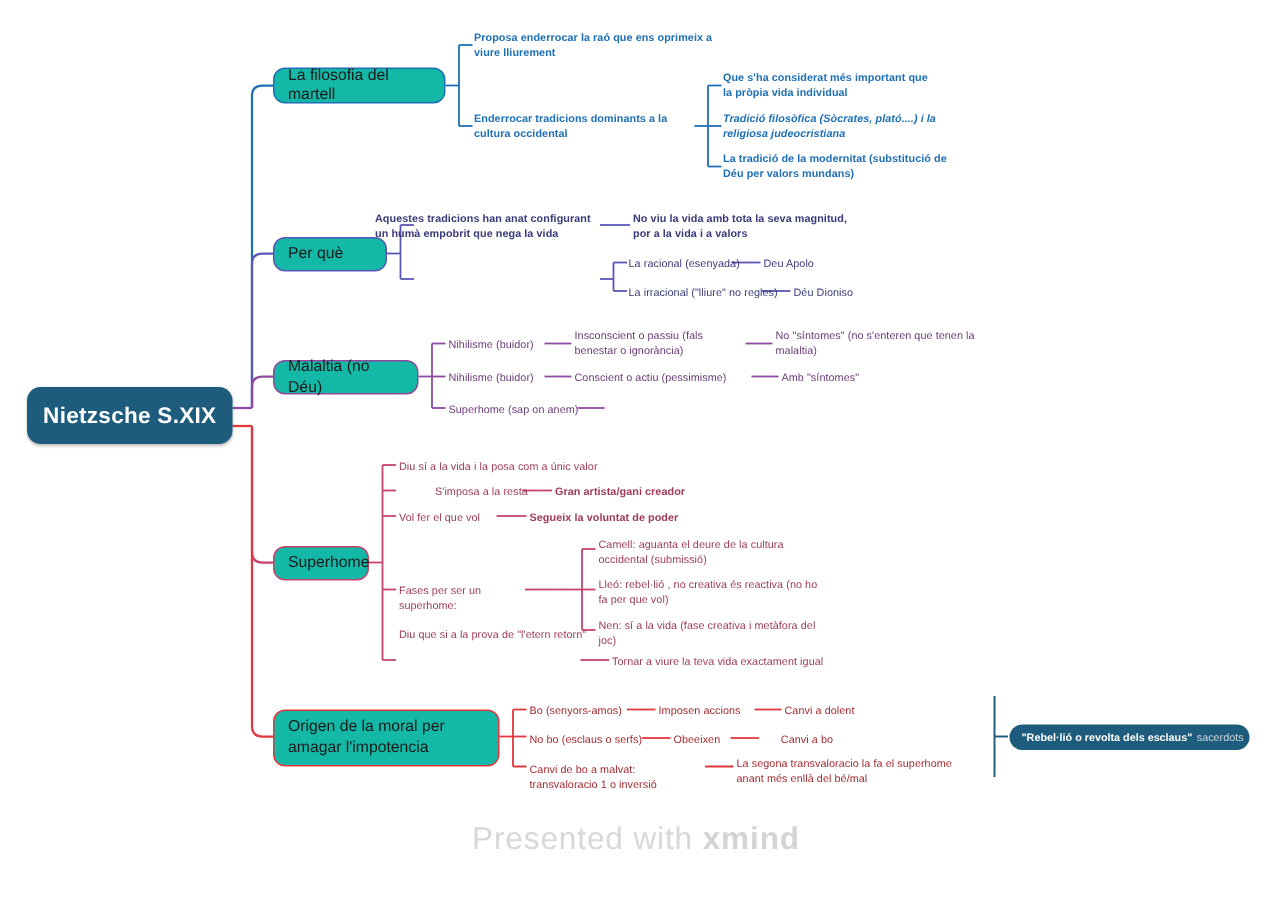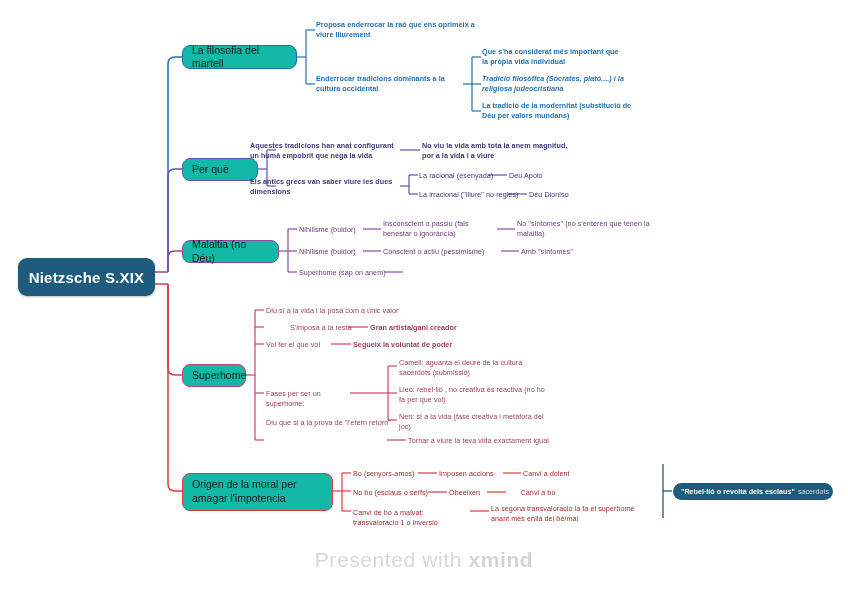--- a/index.html
+++ b/index.html
@@ -193,26 +193,23 @@
 
   <div class="node main" style="left:182px;top:158px;width:76px;height:23px;border-color:#5a56b5;">
     <span>Per què</span>
   </div>
 
   <div class="node sub b" style="left:250px;top:141px;width:150px;color:#3a3a7a;">
     <span>Aquestes tradicions han anat configurant un humà empobrit  que nega la vida</span>
   </div>
 
   <div class="node sub b" style="left:422px;top:141px;width:150px;color:#3a3a7a;">
-    <span>No viu la vida amb tota la anem magnitud, por a la vida i a viure</span>
-  </div>
-
-  <div class="node sub b" style="left:250px;top:177px;width:150px;color:#3a3a7a;">
-    <span>Els antics grecs van saber viure les dues dimensions</span>
-  </div>
+    <span>No viu la vida amb tota la seva magnitud, por a la vida i a valors</span>
+  </div>
+
 
   <div class="node sub" style="left:419px;top:171px;width:80px;color:#3a3a7a;">
     <span>La racional (esenyada)</span>
   </div>
 
   <div class="node sub" style="left:509px;top:171px;width:70px;color:#3a3a7a;">
     <span>Deu Apolo</span>
   </div>
 
   <div class="node sub" style="left:419px;top:190px;width:100px;color:#3a3a7a;">
@@ -270,21 +267,21 @@
     <span>Vol fer el que vol</span>
   </div>
   <div class="node sub b" style="left:353px;top:340px;width:150px;color:#9e3a58;">
     <span>Segueix la voluntat de poder</span>
   </div>
 
   <div class="node sub" style="left:266px;top:389px;width:88px;color:#9e3a58;">
     <span>Fases per ser un superhome:</span>
   </div>
   <div class="node sub" style="left:399px;top:358px;width:152px;color:#9e3a58;">
-    <span>Camell: aguanta el deure de la cultura sacerdots (submissió)</span>
+    <span>Camell: aguanta el deure de la cultura occidental (submissió)</span>
   </div>
   <div class="node sub" style="left:399px;top:385px;width:152px;color:#9e3a58;">
     <span>Lleó: rebel·lió , no creativa és reactiva (no ho fa per que vol)</span>
   </div>
   <div class="node sub" style="left:399px;top:412px;width:152px;color:#9e3a58;">
     <span>Nen:  sí a la vida (fase creativa i metàfora del joc)</span>
   </div>
 
   <div class="node sub" style="left:266px;top:418px;width:126px;color:#9e3a58;">
     <span>Diu que si a la prova de "l'etern retorn"</span>

